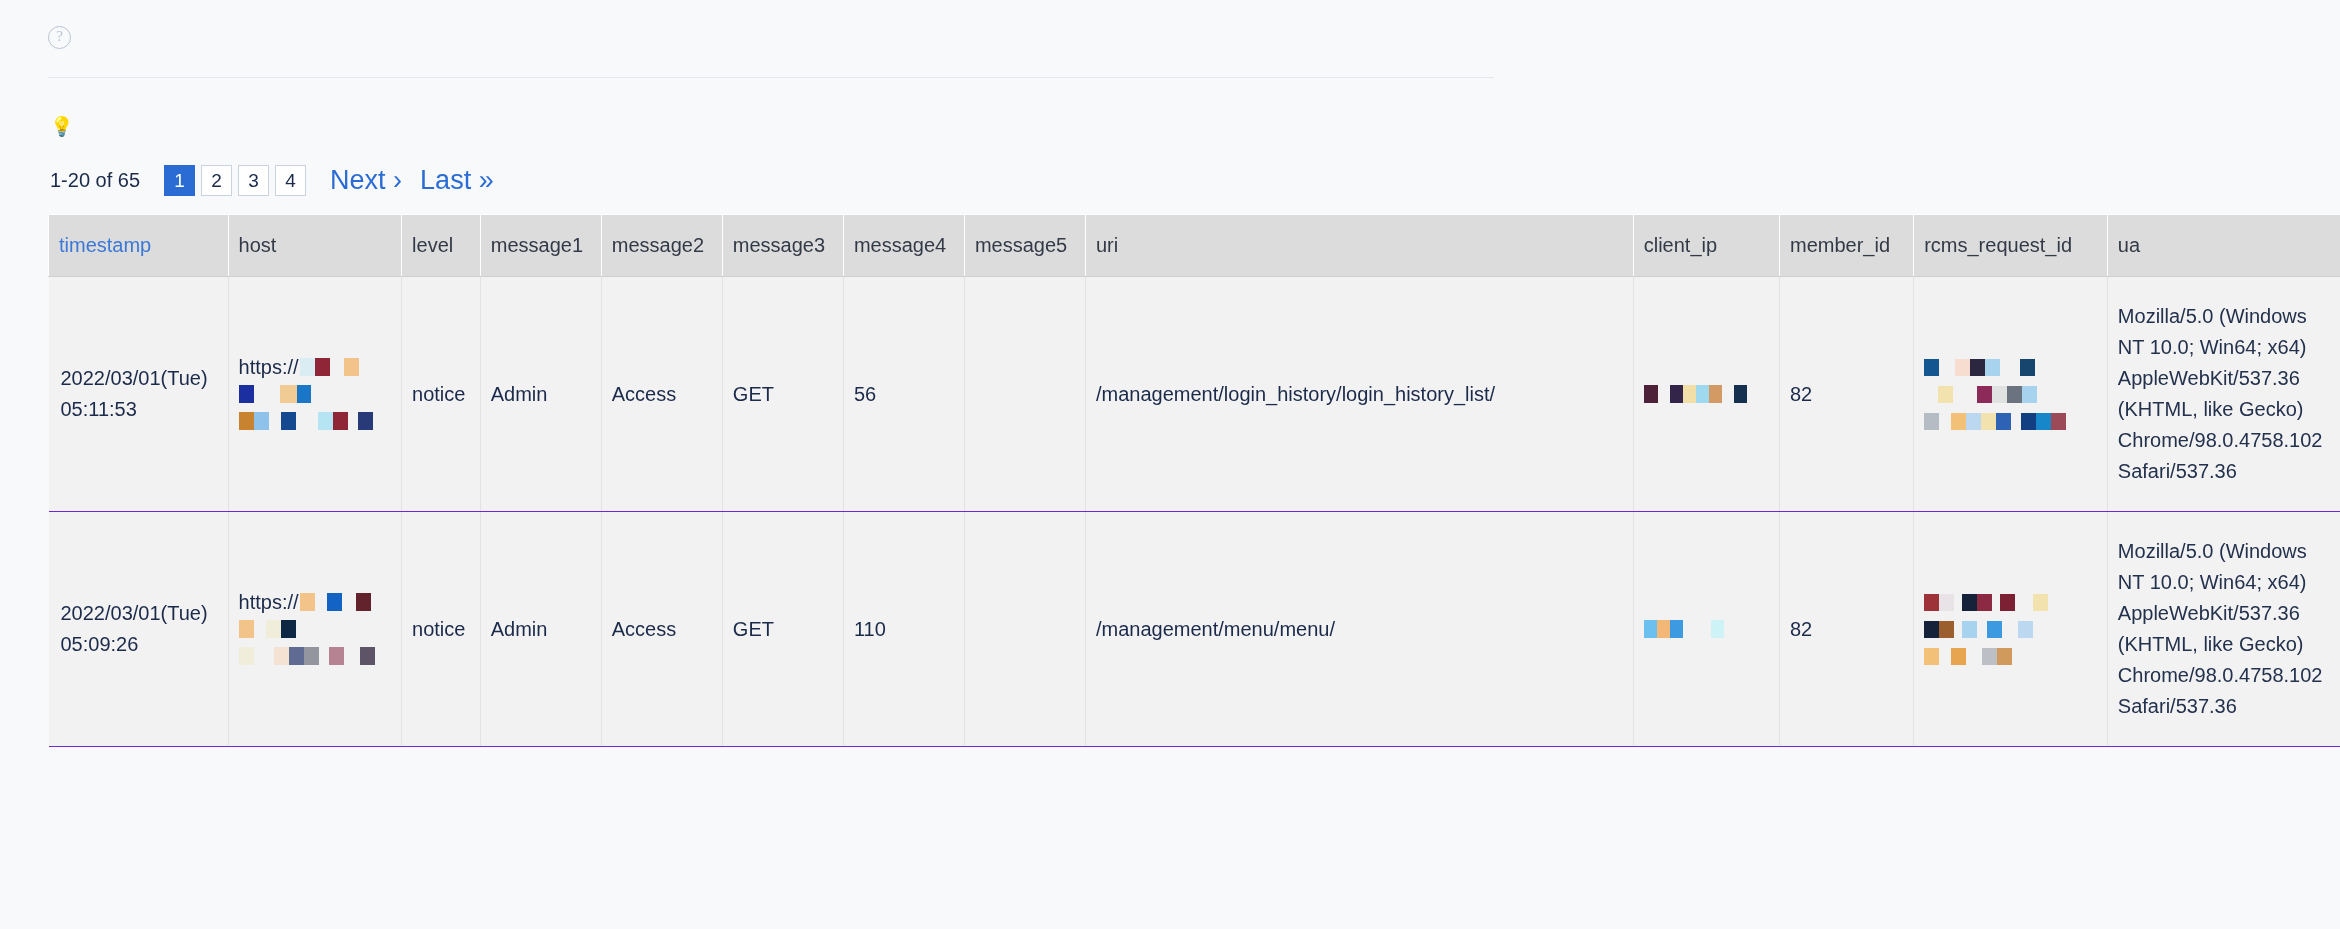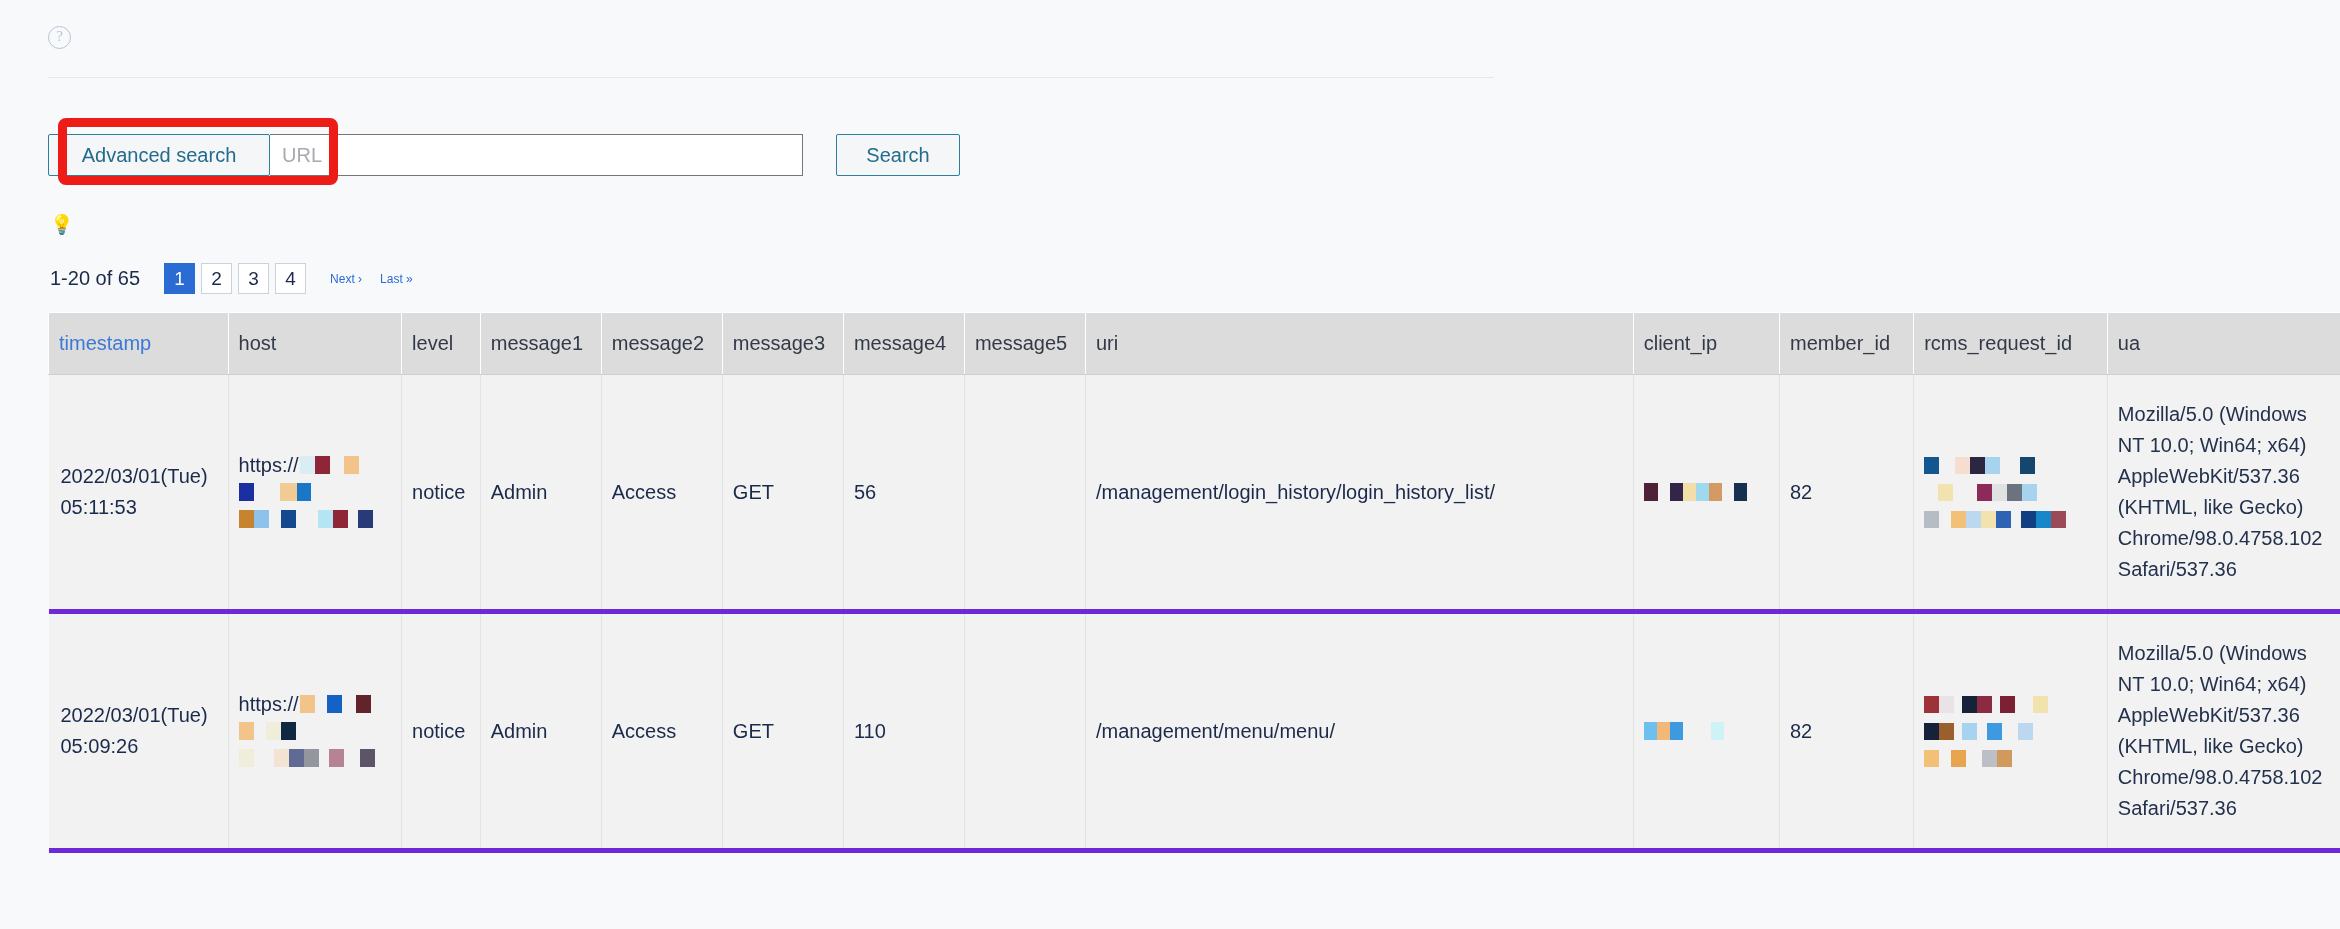--- a/index.html
+++ b/index.html
@@ -152,21 +152,21 @@
     border: 1px solid #c9d2df;
     background: #fff;
     color: #1b2a4a;
     font-size: 19px;
     display: flex; align-items: center; justify-content: center;
     margin-right: 6px;
     cursor: pointer;
   }
   .pg.active { background: #2b6cd4; border-color:#2b6cd4; color: #fff; }
   .pg-link {
-    color: #2b6cd4; font-size: 12px; margin-left: 18px; cursor: pointer;
+    color: #2b6cd4; font-size: 27px; margin-left: 18px; cursor: pointer;
   }
 
   
   .table-wrap {
     margin-top: 18px;
     width: 2292px;
     overflow: hidden;
   }
   table { border-collapse: collapse; table-layout: fixed; width: 2294px; }
   th {
@@ -178,21 +178,21 @@
     color: #333a47;
     text-align: left;
     padding: 14px 10px;
     height: 62px;
     vertical-align: middle;
   }
   th.sortable { color: #3b78d8; cursor: pointer; }
   td {
     background: #f2f2f2;
     border-right: 1px solid #e2e2e2;
-    border-bottom: 5px solid #6d28d9;
+    border-bottom: 1px solid #6d28d9;
     font-size: 20px;
     color: #1b2a4a;
     padding: 24px 10px;
     vertical-align: middle;
     line-height: 1.55;
   }
   td.ua { background: #f2f2f2; color:#23314d; padding-right:6px; }
   td:first-child { padding-left: 12px; }
 
   .c-timestamp { width: 178px; margin-top: 12px; }
@@ -219,26 +219,20 @@
 
 <div class="page">
 
 
   <div class="title-row">
     <div class="help-icon">?</div>
   </div>
 
   <div class="rule"></div>
 
-  <div class="search-row">
-    <div class="adv-btn">Advanced search</div>
-    <input class="url-input" type="text" placeholder="URL" style="">
-    <div class="search-btn">Search</div>
-    <div class="redbox"></div>
-  </div>
 
 
   <div class="note">
     <span class="bulb">💡</span>
   </div>
 
   <div class="pager">
     <span class="pager-count">1-20 of 65</span>
     <span class="pg active">1</span>
     <span class="pg">2</span>

